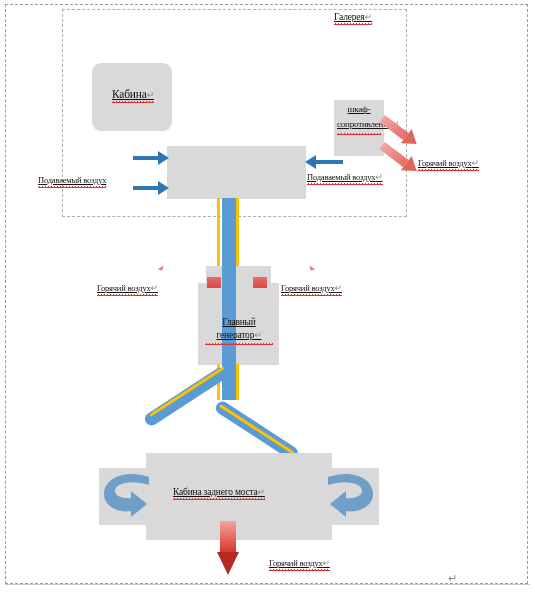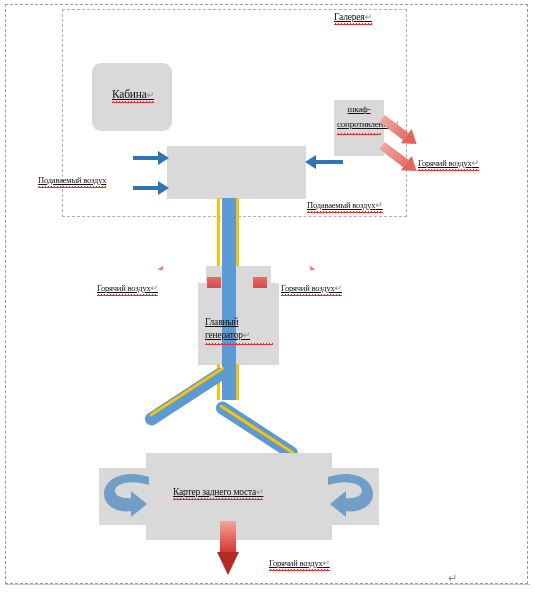--- a/index.html
+++ b/index.html
@@ -144,21 +144,21 @@
     left: 206px;
     top: 266px;
     width: 65px;
     height: 18px;
   }
   #generator-label {
     left: 205px;
     top: 316px;
     width: 68px;
     white-space: normal;
-    text-align: left;
+    text-align: center;
     font-size: 9.5px;
     line-height: 13px;
   }
   .gen-red {
     position: absolute;
     width: 14px;
     height: 11px;
     background: linear-gradient(180deg, #e96a6a 0%, #d94a4a 100%);
     top: 277px;
   }
@@ -297,21 +297,21 @@
     position: absolute;
     left: 0;
     top: 31px;
     width: 0; height: 0;
     border-left: 11px solid transparent;
     border-right: 11px solid transparent;
     border-top: 23px solid #b42a22;
   }
   
   #label-air-left      { left: 38px;  top: 175px; }
-  #label-air-right     { left: 307px; top: 172px; margin-top: 28px; }
+  #label-air-right     { left: 307px; top: 172px; }
   #label-hot-res       { left: 418px; top: 158px; }
   #label-hot-gen-left  { left: 97px;  top: 283px; }
   #label-hot-gen-right { left: 281px; top: 283px; }
   #label-hot-bottom    { left: 269px; top: 558px; }
   #end-pilcrow {
     position: absolute;
     left: 448px;
     top: 572px;
     font-family: "Liberation Sans", sans-serif;
     font-size: 11px;
@@ -362,21 +362,21 @@
   <div class="pipe-edge" id="pipe-trunk-3-er"></div>
   <div class="pipe-v" id="pipe-trunk-3"></div>
 
   <div class="fork-arm" id="fork-left"></div>
   <div class="fork-arm" id="fork-right"></div>
   <div class="fork-arm-edge" id="fork-left-e"></div>
   <div class="fork-arm-edge" id="fork-right-e"></div>
 
   <div class="box-gray" id="axle-center"></div>
   <div class="box-gray" id="axle-main"></div>
-  <div class="lbl" id="axle-label"><span>Картер заднего моста</span><span class="pilcrow">↵</span></div>
+  <div class="lbl" id="axle-label"><span>Кабина заднего моста</span><span class="pilcrow">↵</span></div>
 
   <svg class="curve-arrow" id="curve-left" width="60" height="52" viewBox="0 0 60 52">
     <path d="M48 6 C20 -3 2 10 3 24 C4 36 18 42 30 40 L30 46 L46 33 L30 20 L30 27 C22 28 14 25 14 20 C14 13 28 8 48 14 Z" fill="#6f9fc8"></path>
   </svg>
   <svg class="curve-arrow" id="curve-right" width="60" height="52" viewBox="0 0 60 52">
     <path d="M12 6 C40 -3 58 10 57 24 C56 36 42 42 30 40 L30 46 L14 33 L30 20 L30 27 C38 28 46 25 46 20 C46 13 32 8 12 14 Z" fill="#6f9fc8"></path>
   </svg>
 
   <div id="arrow-hot-bottom">
     <div class="shaft"></div>

